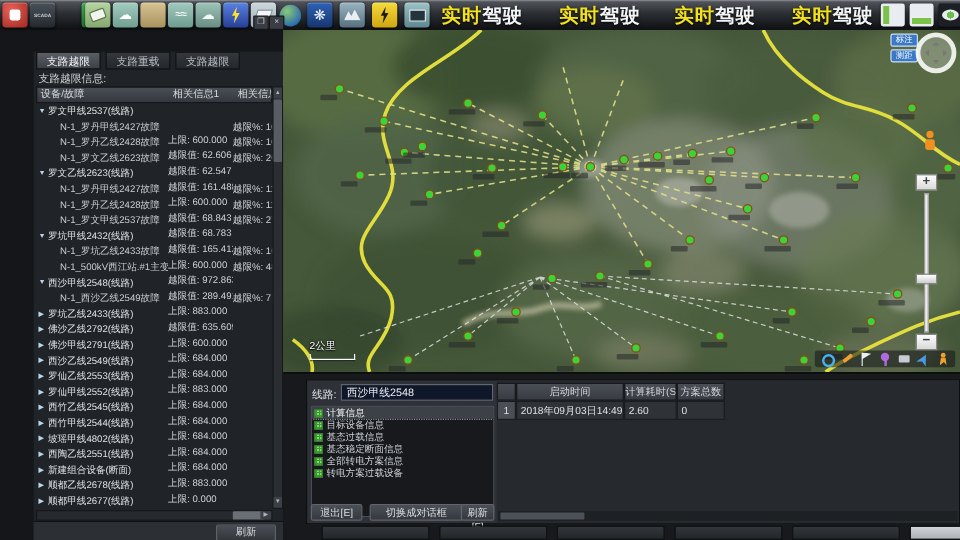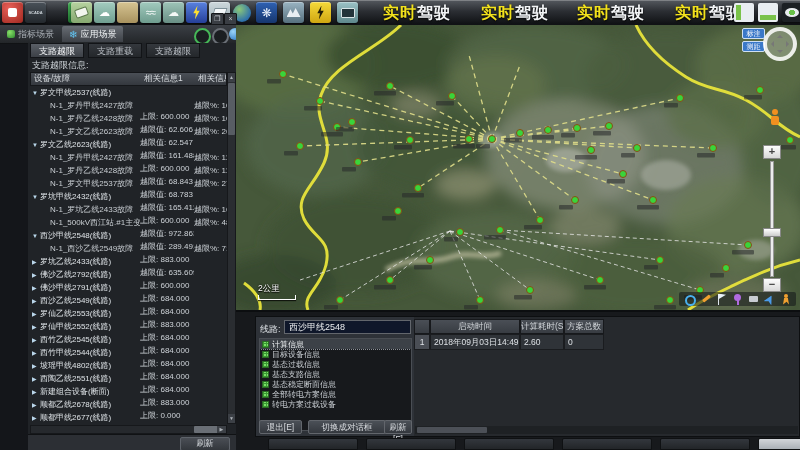--- a/index.html
+++ b/index.html
@@ -37,21 +37,21 @@
     background:radial-gradient(circle at 35% 30%,#8cc878,#2f72ac 70%,#184878);}
   .tile-network{background:linear-gradient(#2f62b4,#16366e);}
   .tile-network span{color:#e8f0fa;font-size:12px;}
   .tile-terrain{background:linear-gradient(#9ab4c2,#56707e);}
   .tile-terrain i{display:block;width:14px;height:9px;background:#e8eef2;clip-path:polygon(0 100%,28% 15%,45% 60%,65% 0,100% 100%);}
   .tile-bolt-yellow{background:linear-gradient(#f6da3a,#cfa612);}
   .tile-bolt-yellow .bolt{background:#201c08;}
   .tile-workstation{background:linear-gradient(#9cc2c6,#5e888c);}
   .tile-workstation i{display:block;width:12px;height:8px;background:#23343a;border:1px solid #d8e4e6;border-radius:1px;}
   .banner{position:absolute;top:3px;height:19px;font-size:16px;font-weight:bold;letter-spacing:1px;
-    text-shadow:0 1px 2px #000;white-space:nowrap;margin-left:15px;}
+    text-shadow:0 1px 2px #000;white-space:nowrap;}
   .banner .em{color:#f2e11c;}
   .banner .rest{color:#f2f4f6;}
   .winicon{position:absolute;top:3px;width:20px;height:19px;border-radius:2px;background:#e9edf1;
     box-shadow:0 1px 2px rgba(0,0,0,.5);}
   .winicon .gbarv{position:absolute;left:2px;top:2px;width:5px;height:15px;background:#7ac24a;}
   .winicon .gbarh{position:absolute;left:2px;bottom:2px;width:16px;height:5px;background:#7ac24a;}
   #win-eye{background:#1c2024;}
   #win-eye i{position:absolute;left:3px;top:5px;width:14px;height:9px;border-radius:50%;
     background:radial-gradient(circle,#68c048 0 3px,#e8ecee 3px);}
 
@@ -247,33 +247,20 @@
         <i class="gbarh"></i>
       </div>
     <div class="winicon" id="win-eye" style="left:782px">
         <i></i>
       </div>
   </div>
 
   <div class="pwc" style="left:211px">❐</div>
   <div class="pwc" style="left:224px">×</div>
 
-  <div id="scene-tabs" class="abs">
-    <div class="scene-tab" style="left:0">
-      <span class="dot-ico"></span>
-      <span>指标场景</span>
-    </div>
-    <div class="scene-tab active" style="left:62px">
-      <span class="snow-ico">❄</span>
-      <span>应用场景</span>
-    </div>
-    <div class="orb-btn orb-green" style="left:194px"></div>
-    <div class="orb-btn orb-gray" style="left:212px"></div>
-    <div class="orb-btn orb-blue" style="left:229px"></div>
-  </div>
 
 
   <div id="left-panel" class="abs">
     <div class="sub-tab active" style="left:2px">支路越限</div>
     <div class="sub-tab" style="left:60px">支路重载</div>
     <div class="sub-tab" style="left:118px">支路越限</div>
     <div id="section-title" class="abs">支路越限信息:</div>
     <div id="tree-header" class="abs">
       <div class="c1">设备/故障</div>
       <div class="c2">相关信息1</div>
@@ -694,24 +681,20 @@
           <div class="opt">
             <div class="grid-ico"></div>
             <span>目标设备信息</span>
           </div>
           <div class="opt">
             <div class="grid-ico"></div>
             <span>基态过载信息</span>
           </div>
           <div class="opt">
             <div class="grid-ico"></div>
-            <span>基态支路信息</span>
-          </div>
-          <div class="opt">
-            <div class="grid-ico"></div>
             <span>基态稳定断面信息</span>
           </div>
           <div class="opt">
             <div class="grid-ico"></div>
             <span>全部转电方案信息</span>
           </div>
           <div class="opt">
             <div class="grid-ico"></div>
             <span>转电方案过载设备</span>
           </div>

